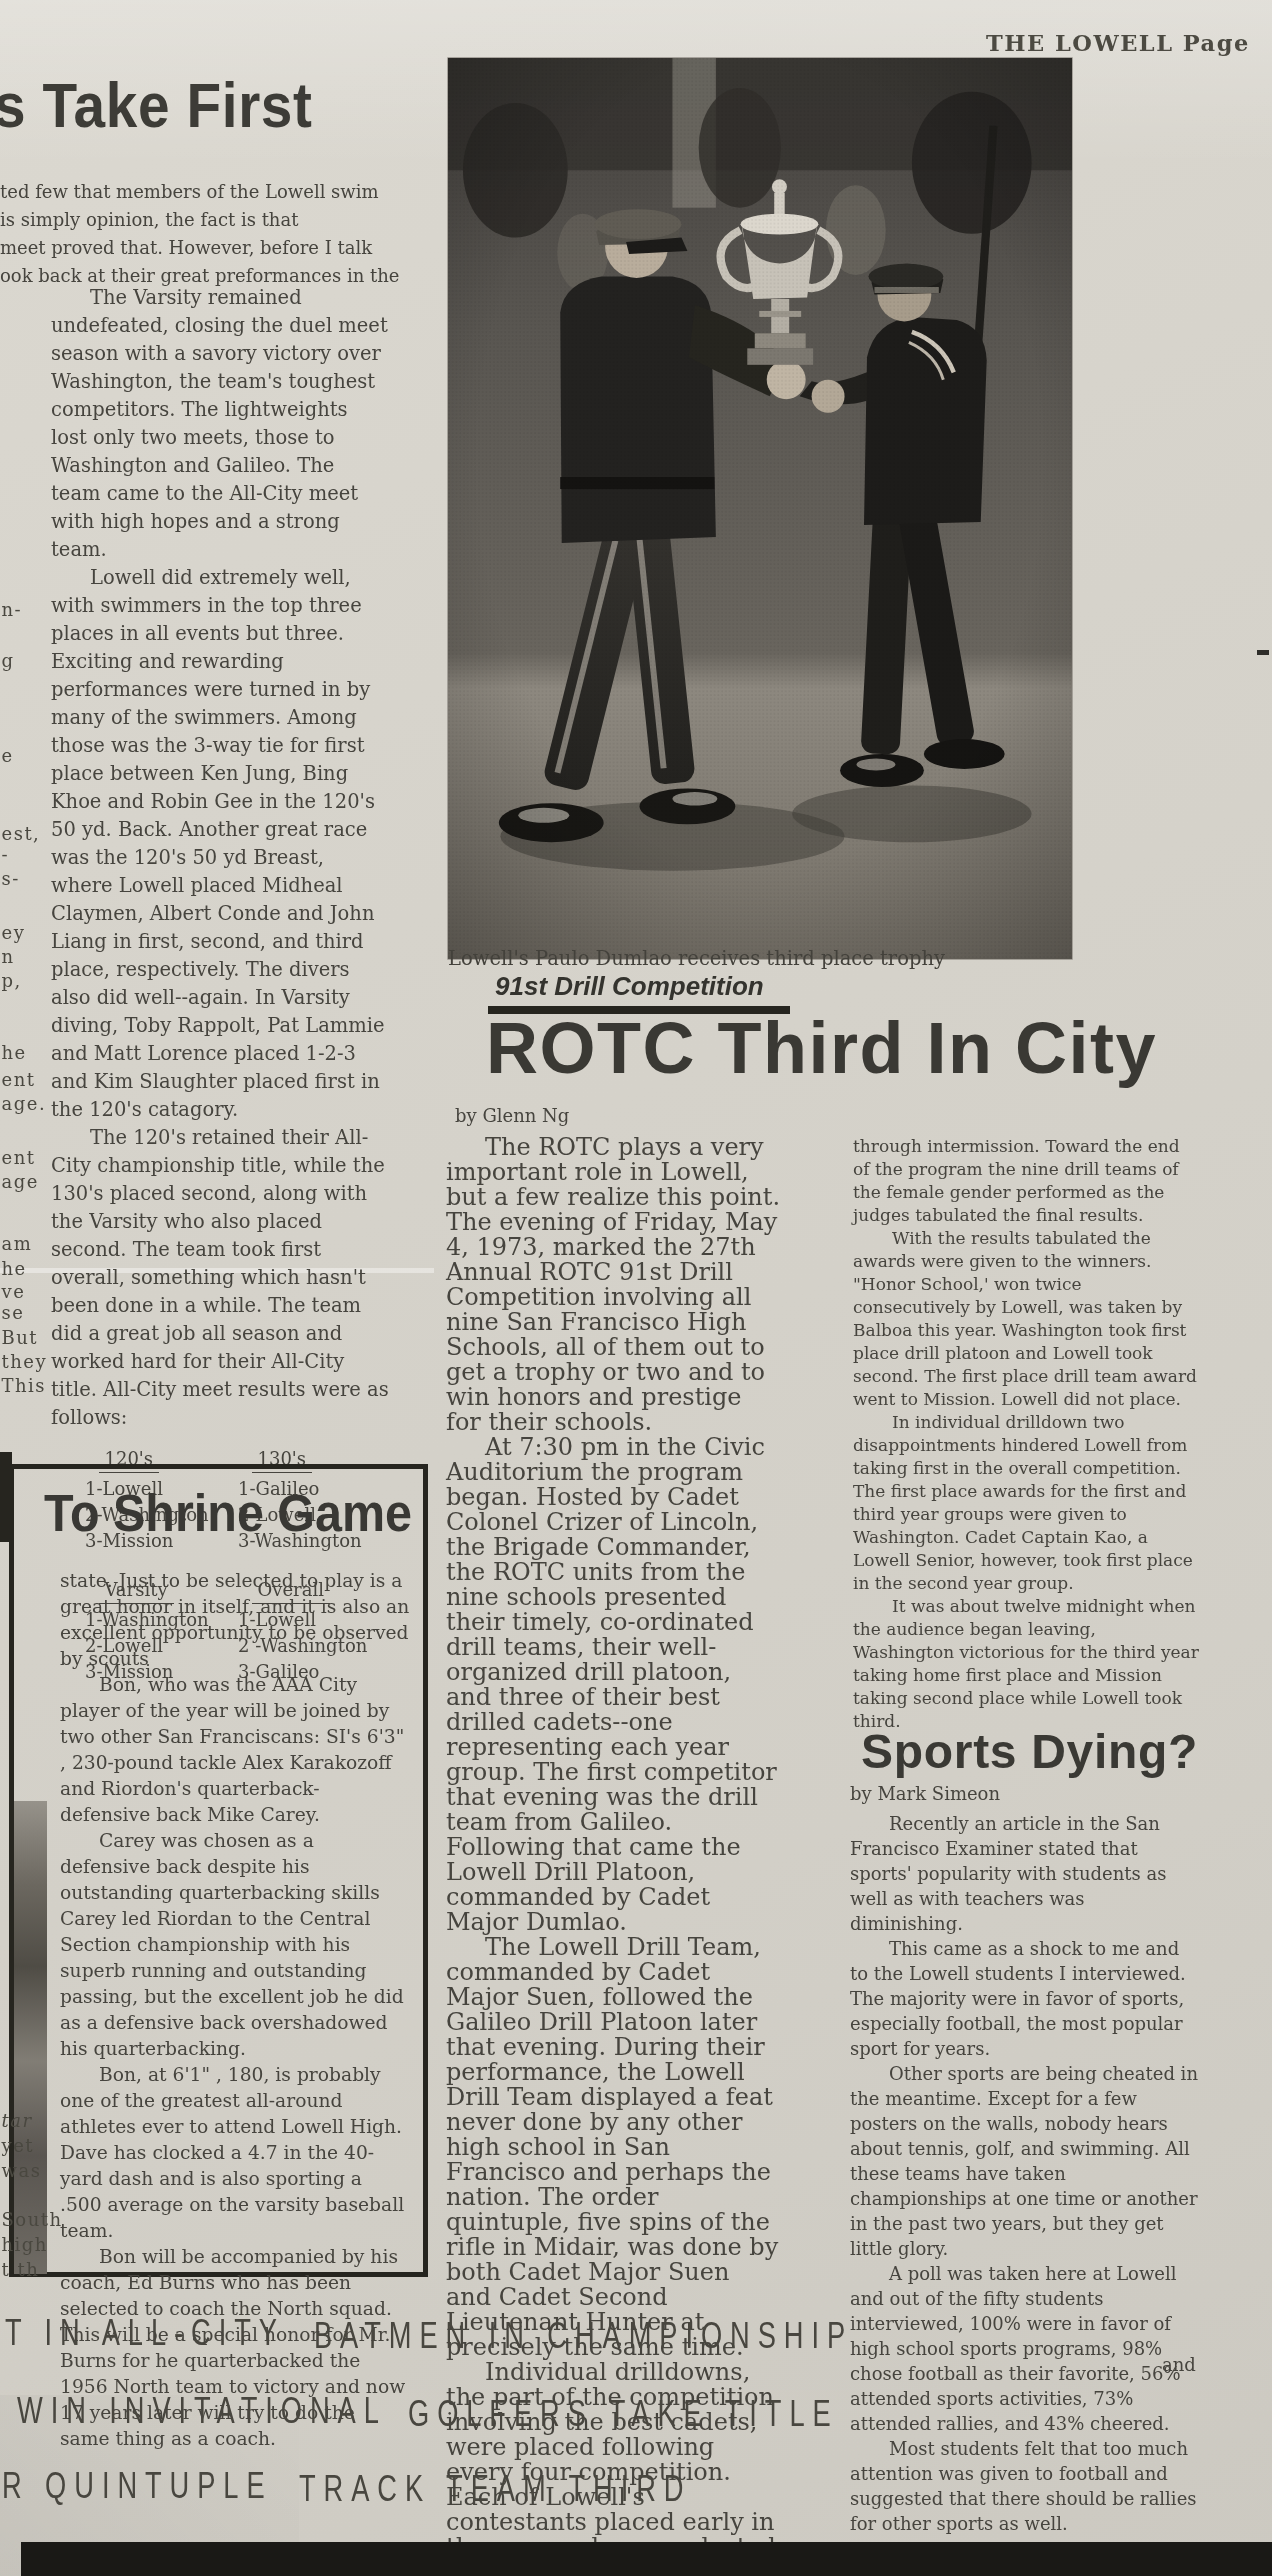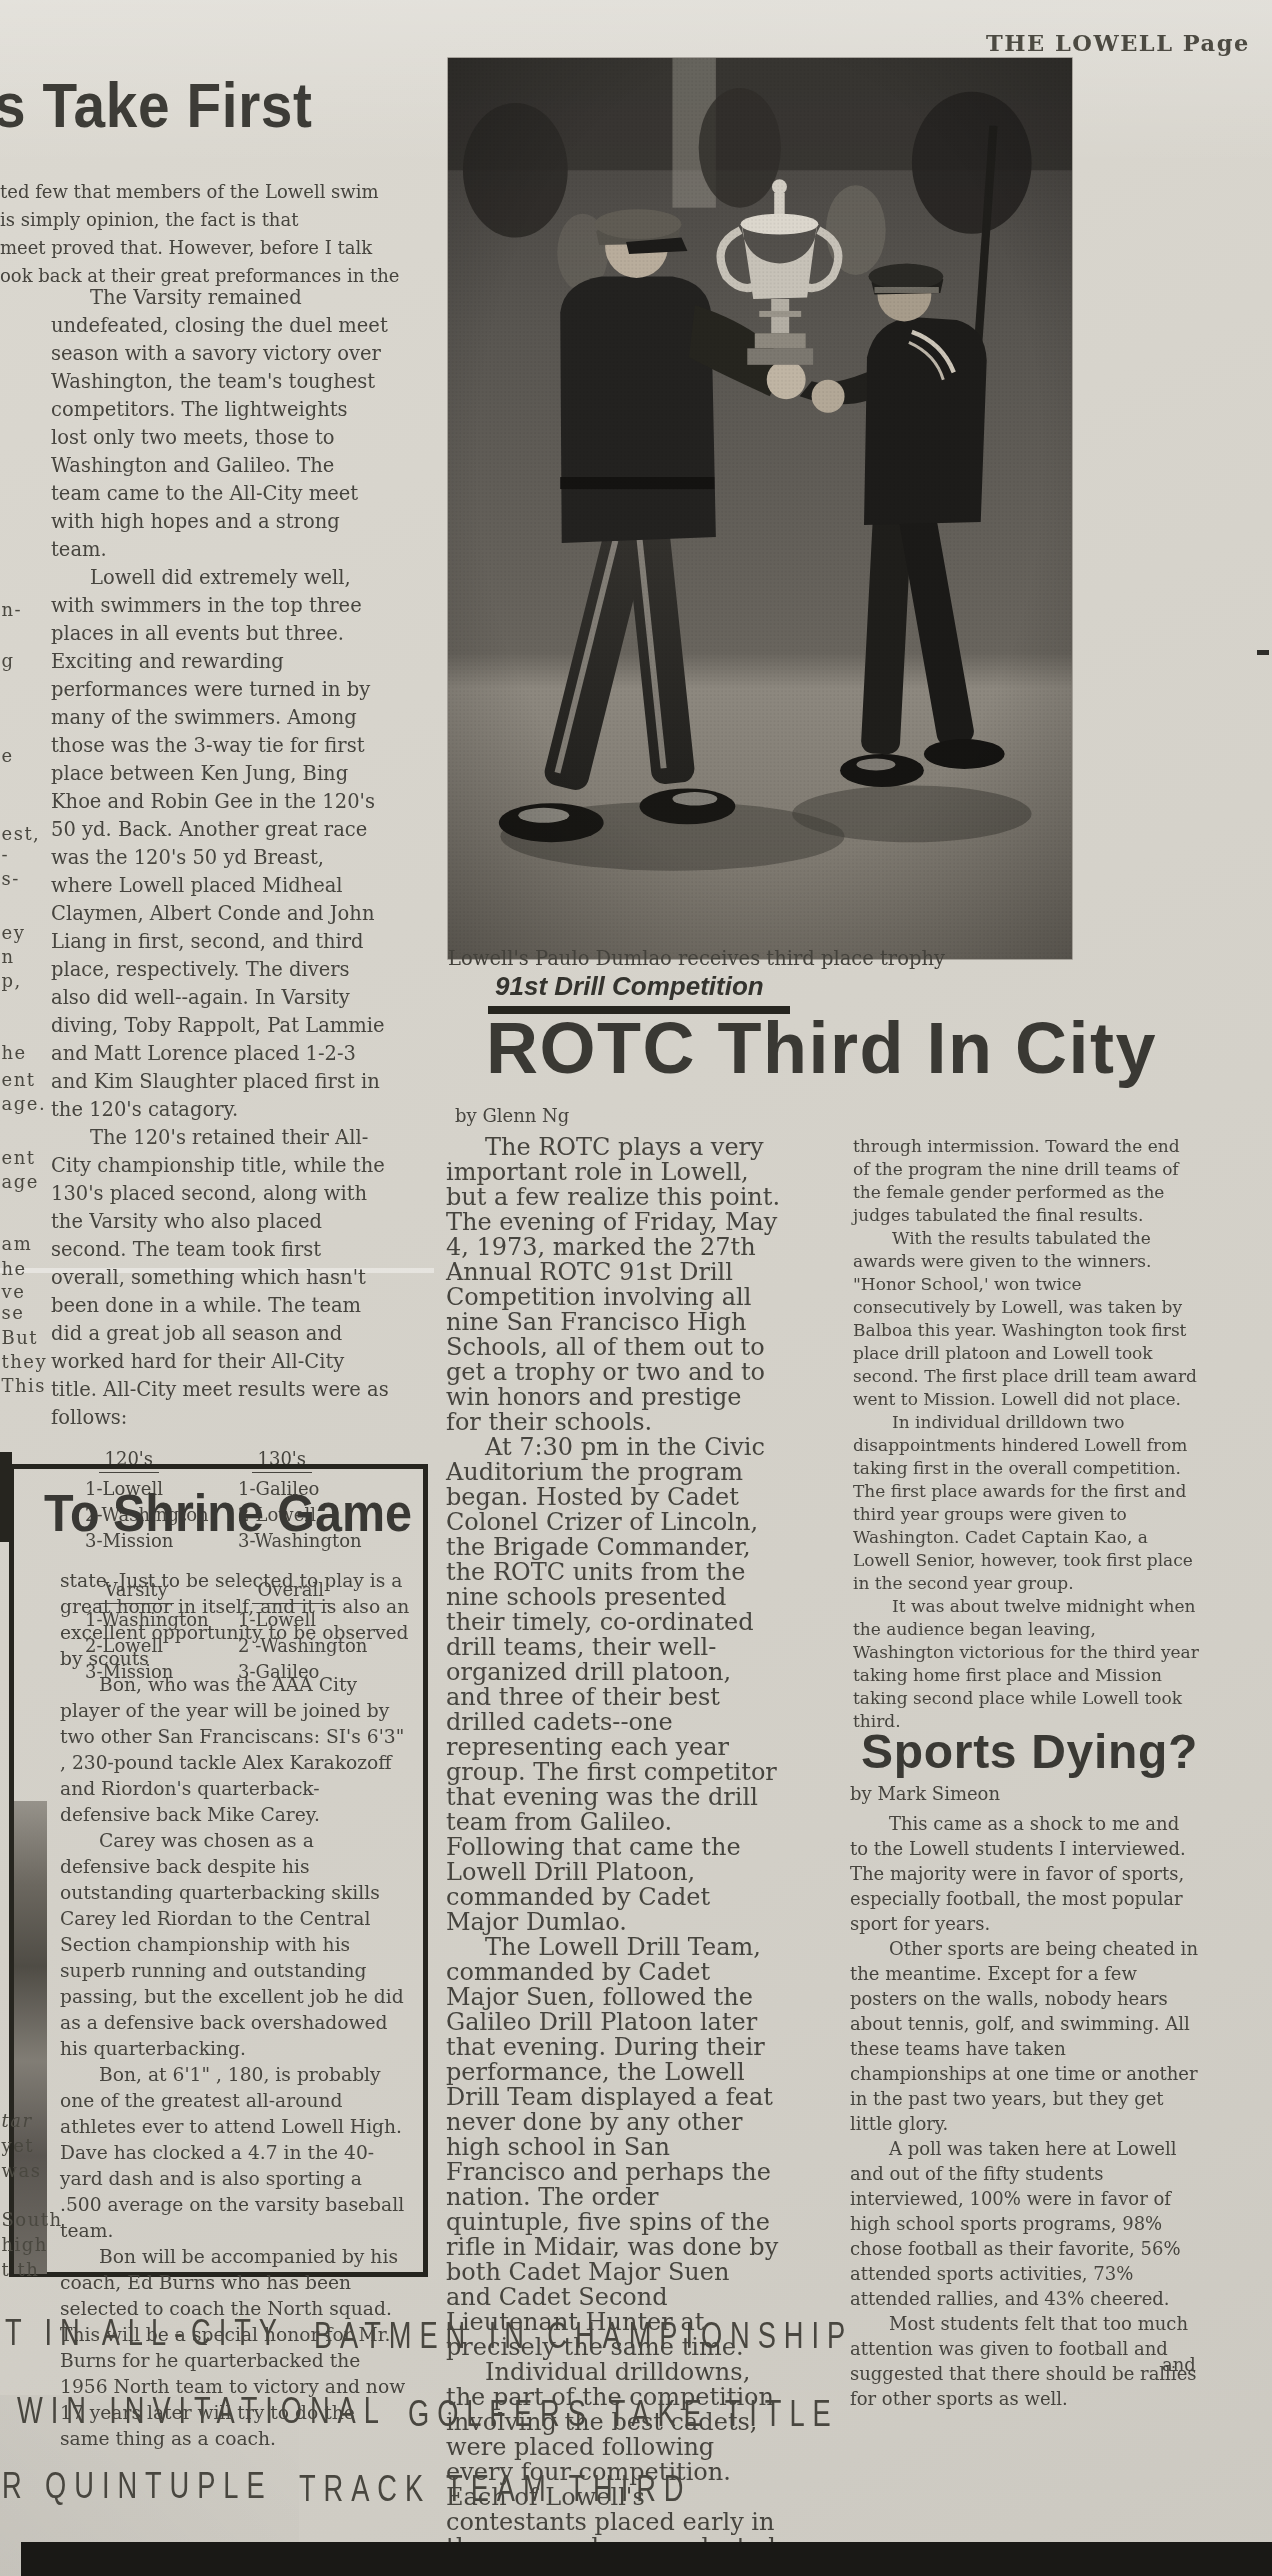--- a/index.html
+++ b/index.html
@@ -302,20 +302,21 @@
       <div class="frag" style="top: 2160px;">was</div>
       <div class="frag" style="top: 2185px; margin-top: 24px;">South</div>
       <div class="frag" style="top: 2234px;">high</div>
       <div class="frag" style="top: 2259px;">t th</div>
     </div>
 
   <h2 class="sports-headline">Sports Dying?</h2>
   <div class="byline sports-byline">by Mark Simeon</div>
   <div class="col sports-col indented">
 
+  <p class="para">Recently an article in the San Francisco Examiner stated that sports' popularity with students as well as with teachers was diminishing.</p>
       <p class="para">This came as a shock to me  and to the Lowell students I interviewed.  The majority were in favor of sports,  especially football,  the most popular sport for years.</p>
       <p class="para">Other sports are being cheated in the meantime.  Except for a few posters on the walls,  nobody hears about tennis,  golf, and swimming.   All these teams have taken championships at one time or another in the past two years,  but they get little glory.</p>
       <p class="para">A poll was taken here at Lowell and out of the fifty students interviewed, 100% were in favor of high school sports programs,  98% chose football as their favorite,  56% attended sports activities,  73% attended rallies,  and 43% cheered.</p>
       <p class="para">Most students felt that too much attention was given to football and suggested that there should be rallies for other sports as well.</p>
     </div>
   <div class="stray-word">and</div>
   <div class="stray-dash"></div>
 
   <div class="bh bh1l">T IN ALL-CITY</div>
   <div class="bh bh1r">BATMEN IN CHAMPIONSHIP</div>

